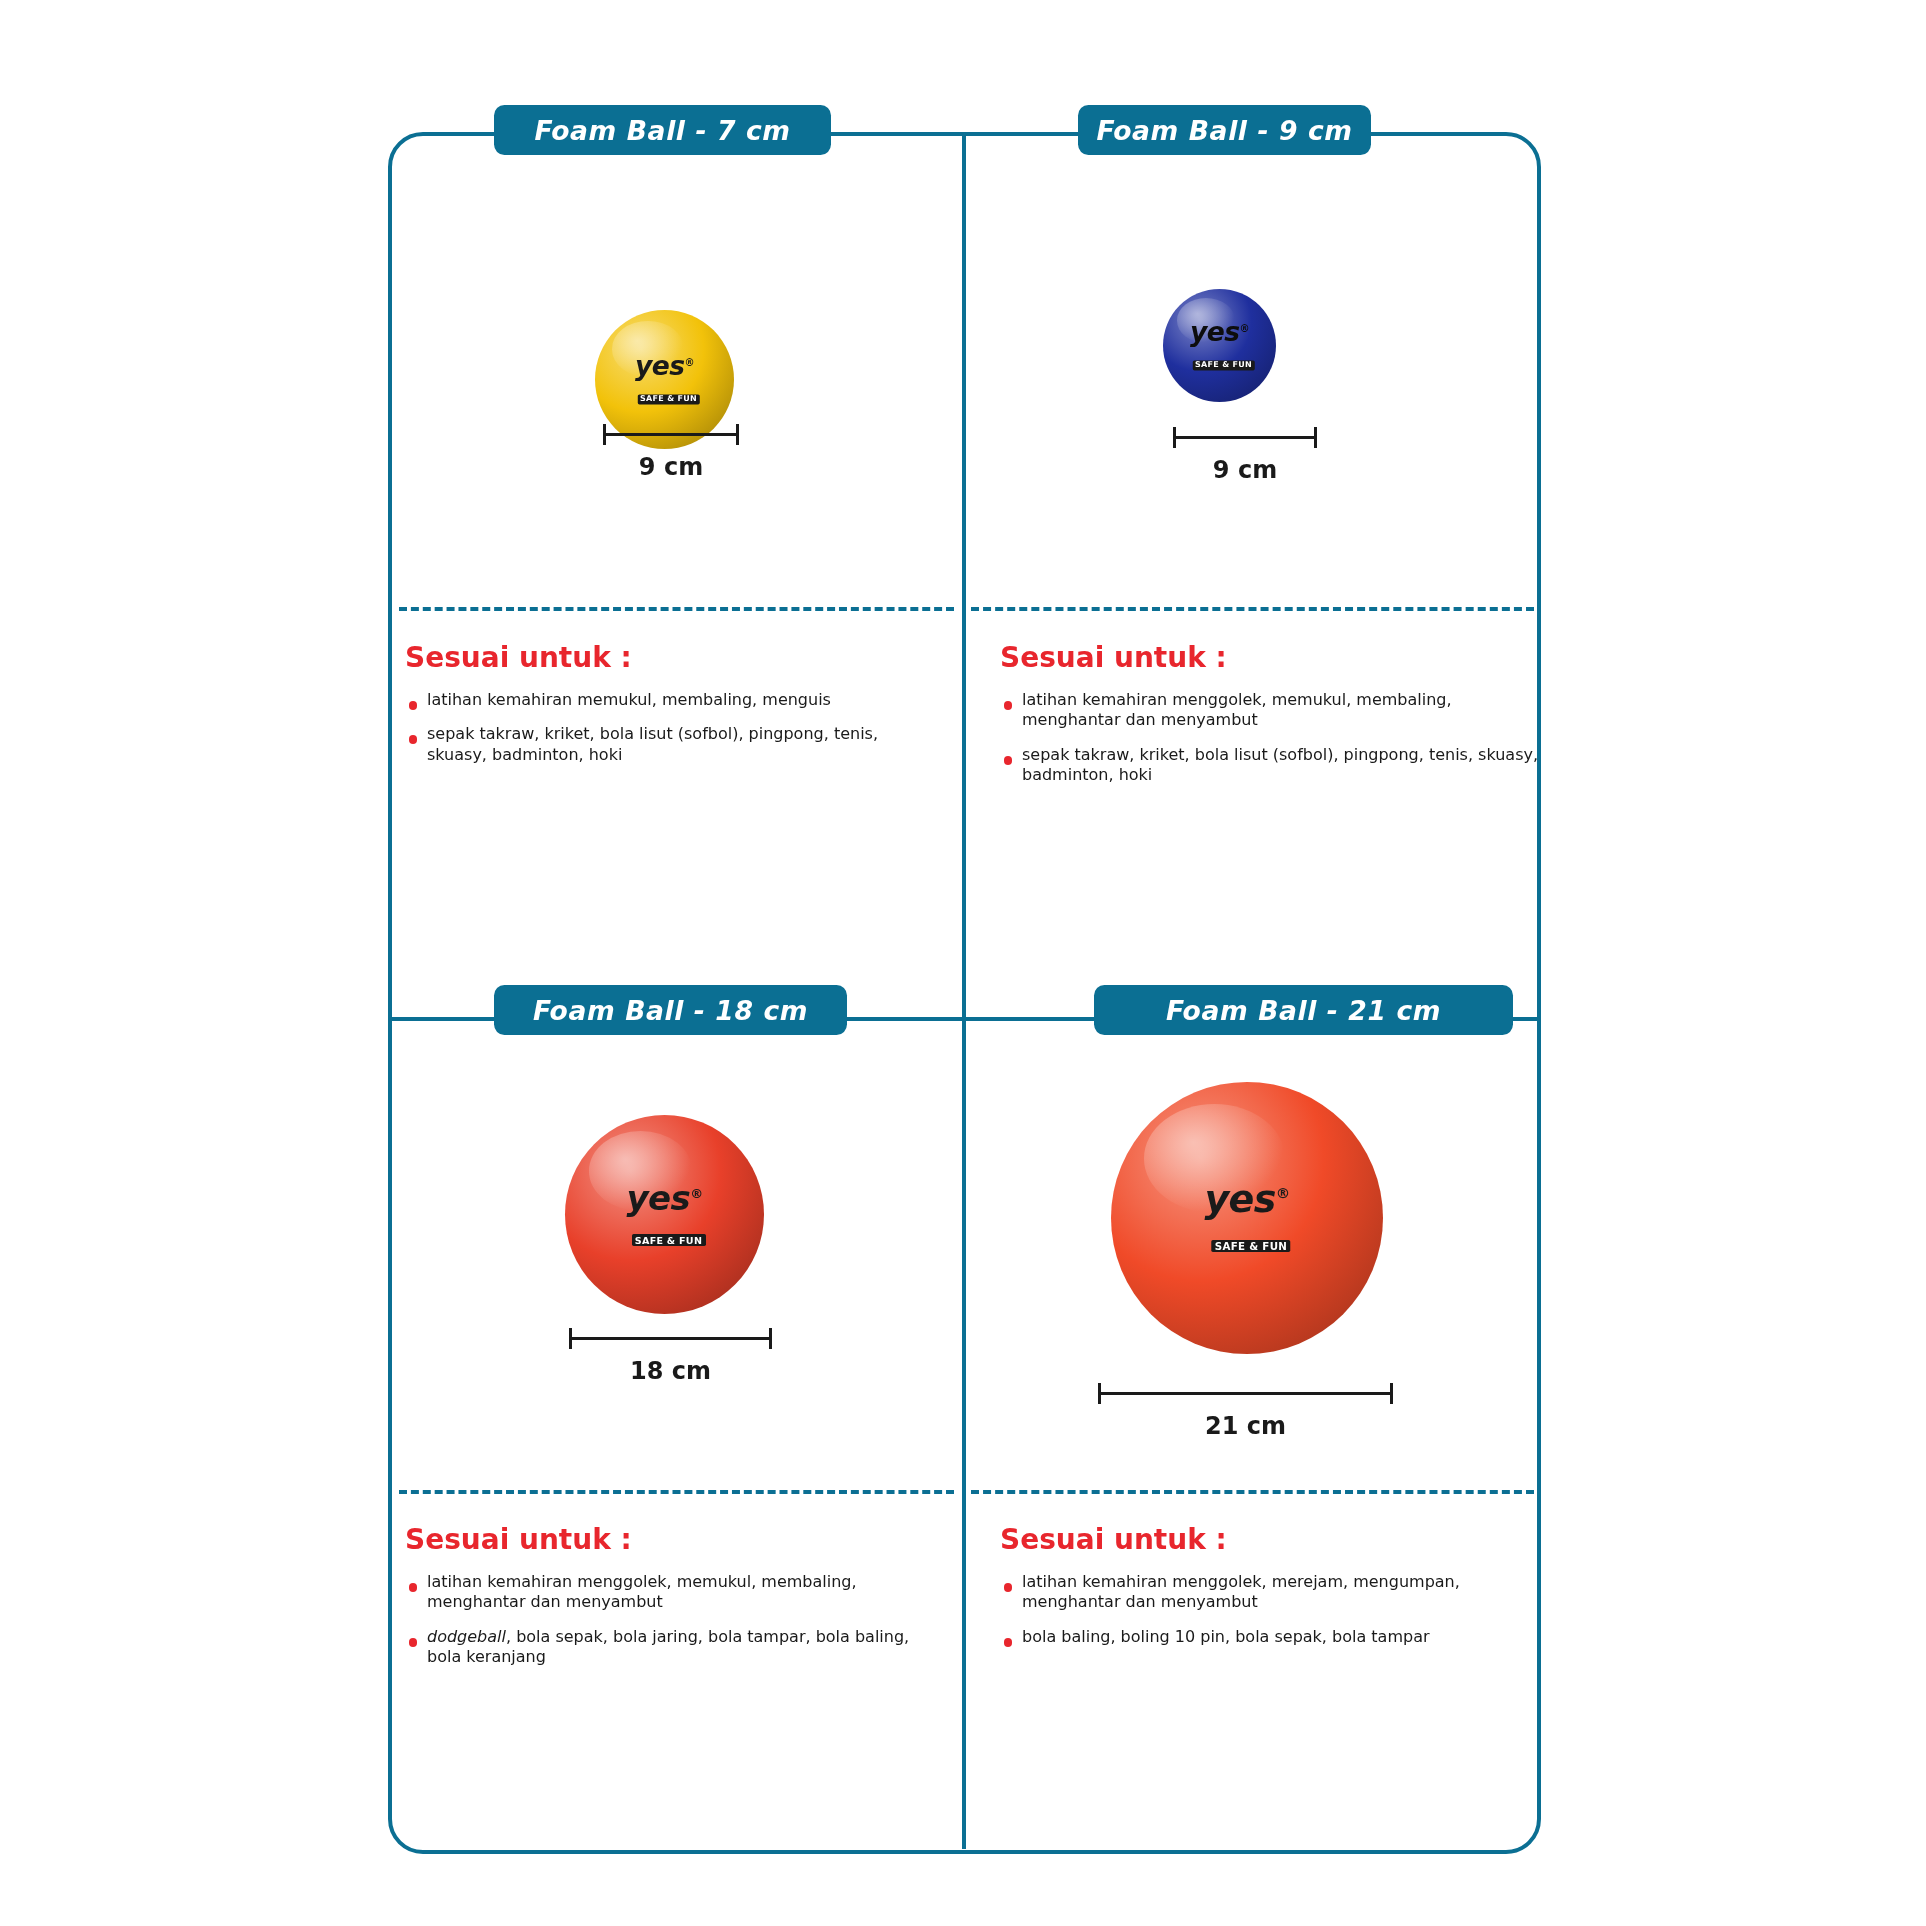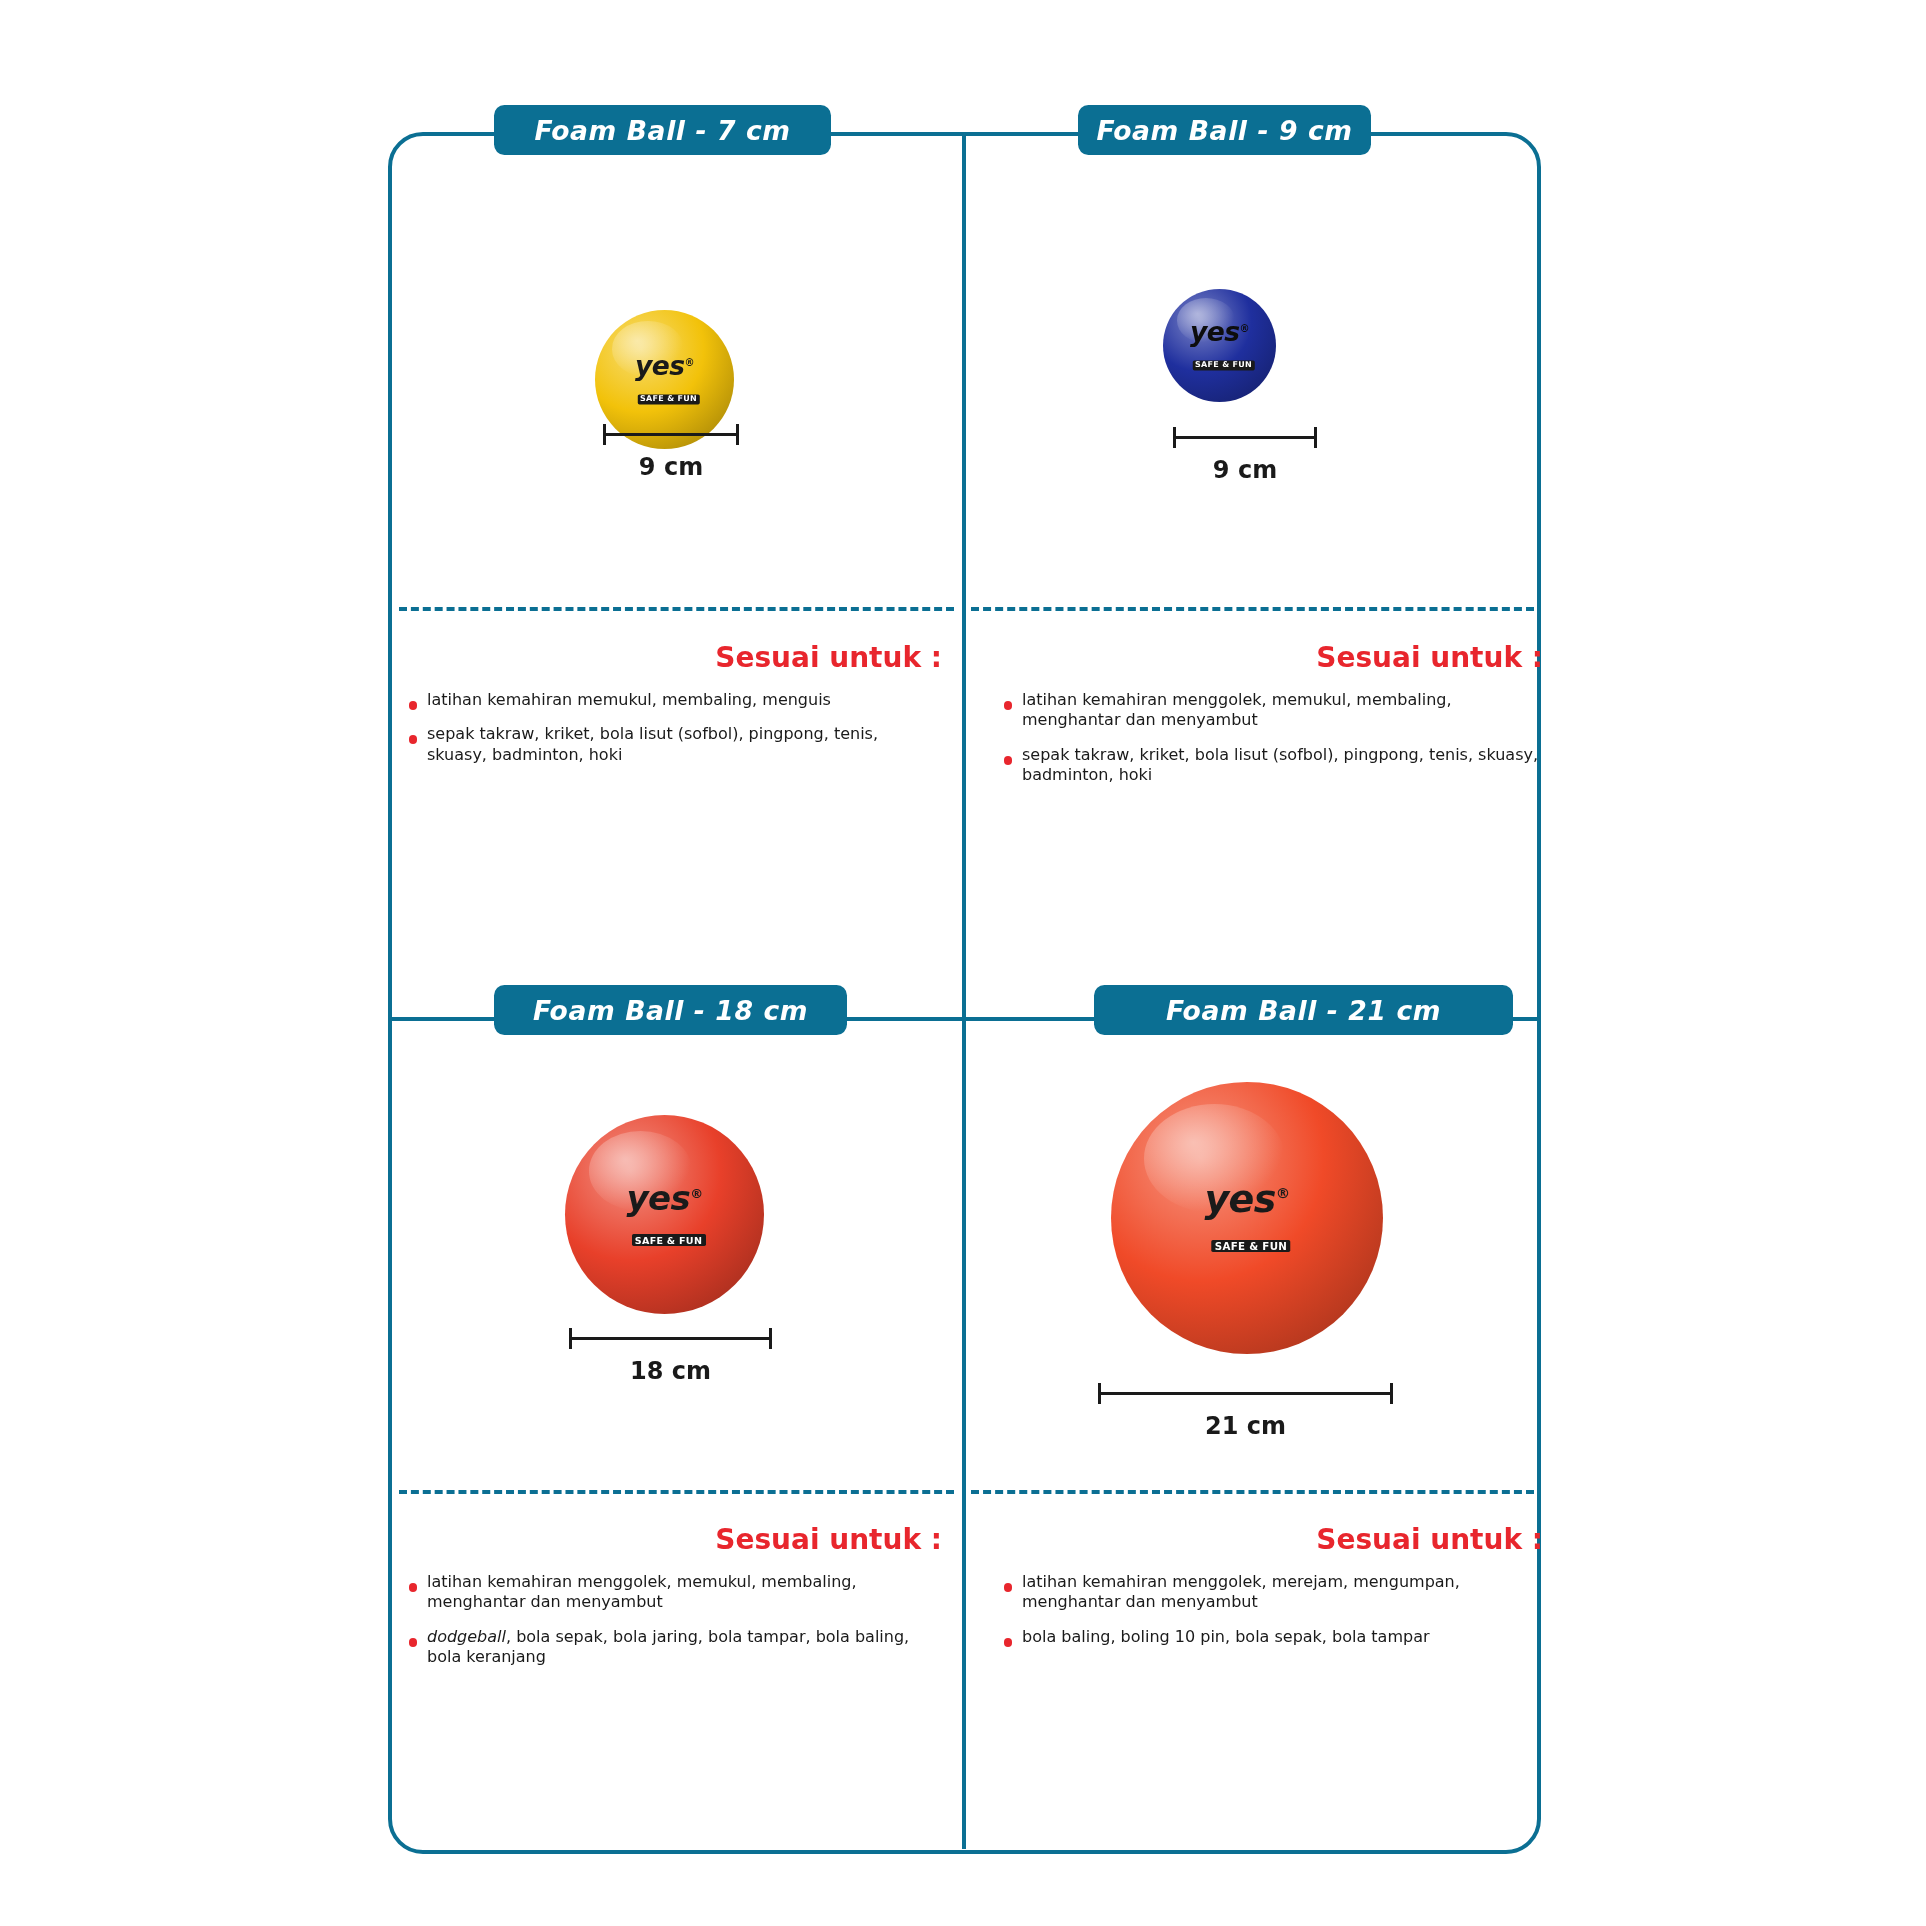--- a/index.html
+++ b/index.html
@@ -172,21 +172,21 @@
 
   
   .suit {
     position: absolute;
   }
   .suit .heading {
     font-family: "DejaVu Sans", sans-serif;
     font-weight: bold;
     font-size: 28px;
     color: #e8262d;
-    text-align: right;
+    text-align: left;
     margin-bottom: 16px;
   }
   .suit ul {
     list-style: none;
     margin: 0;
     padding: 0;
   }
   .suit li {
     position: relative;
     padding-left: 22px;

